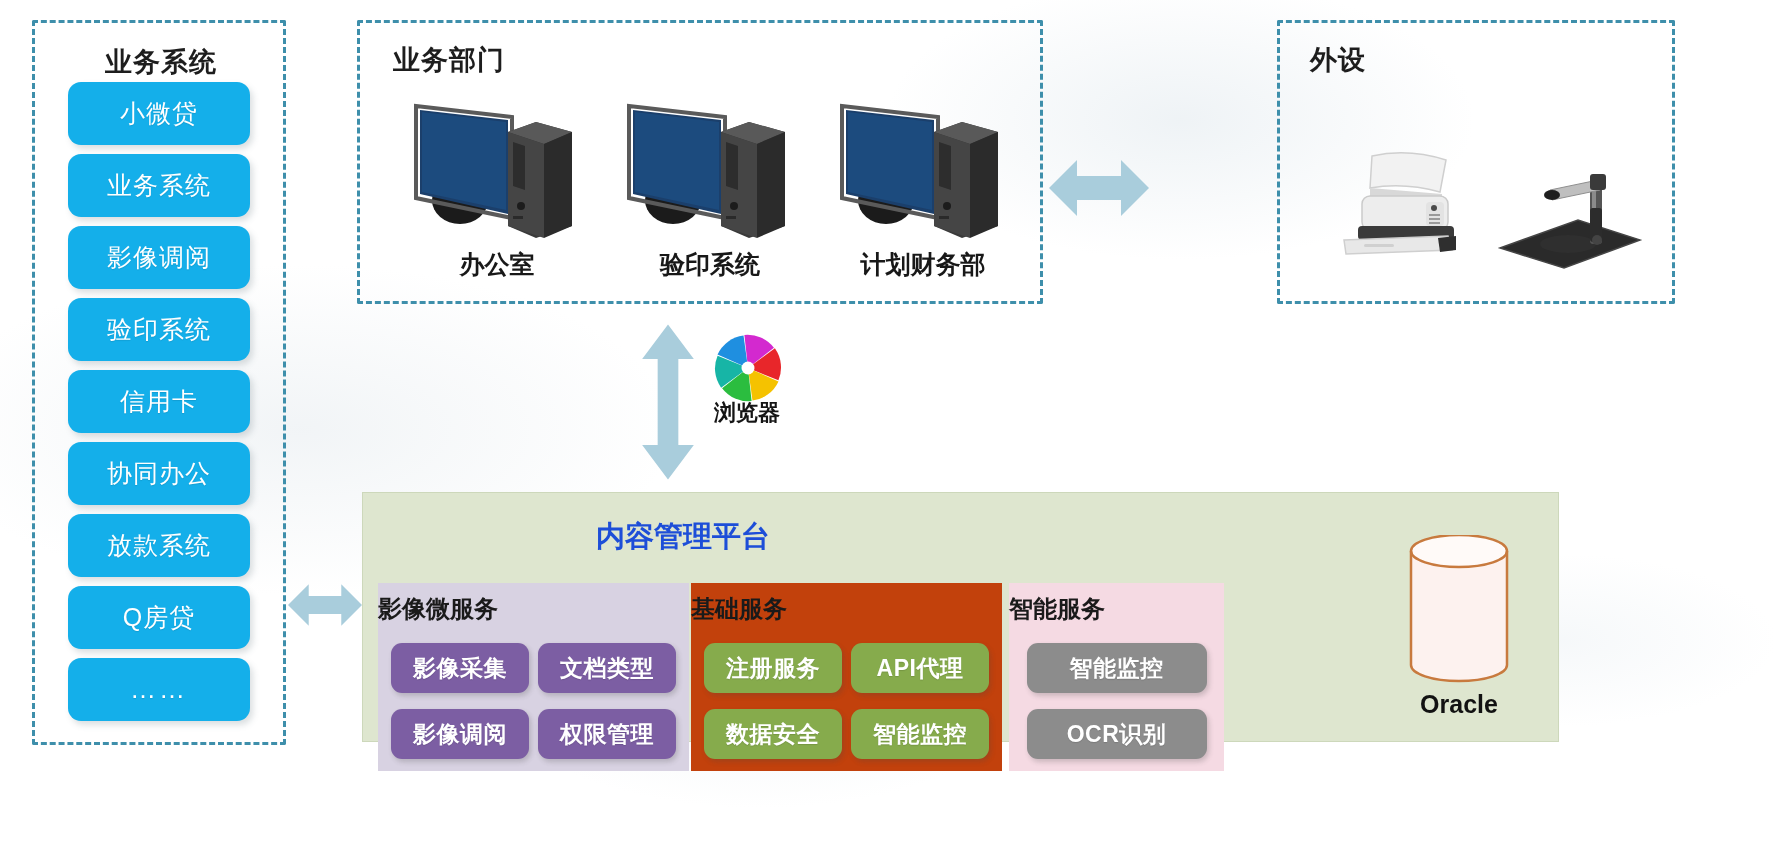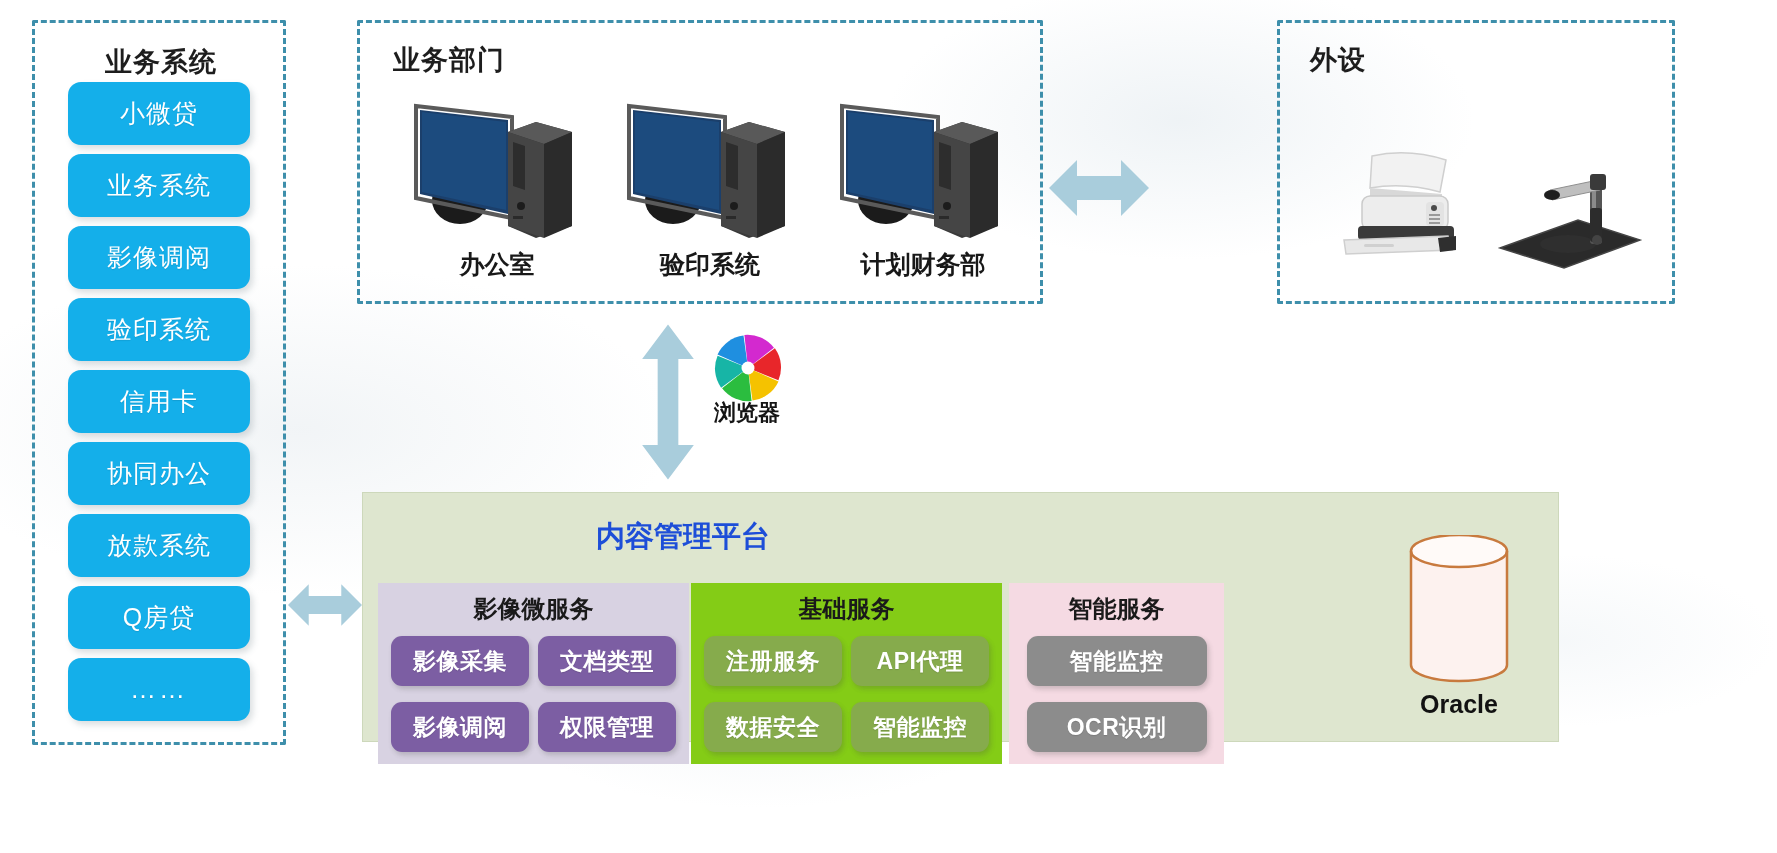--- a/index.html
+++ b/index.html
@@ -100,25 +100,24 @@
     font-size: 29px;
     font-weight: bold;
     color: #1d4ed8;
   }
   .svc-panel {
     position: absolute;
     top: 90px;
     padding-top: 10px;
   }
   .svc-panel-title {
-    text-align: center;
     font-size: 24px;
     font-weight: bold;
     color: #1a1a1a;
-    margin-bottom: 11px;
+    margin-bottom: 18px;
   }
   .svc-grid {
     display: flex;
     flex-wrap: wrap;
     gap: 16px 9px;
     padding: 0 12px 12px 12px;
     justify-content: center;
   }
   .svc-chip {
     border-radius: 11px;
@@ -130,21 +129,21 @@
     justify-content: center;
     height: 50px;
     box-shadow: 2px 3px 5px rgba(70,70,70,0.24);
     text-shadow: 0 1px 1px rgba(0,0,0,0.12);
     letter-spacing: 0.5px;
   }
 
   #panel-image { left: 15px; width: 311px; background: #d8d2e2; }
   #panel-image .svc-chip { background: #7c5ea3; width: 138px; }
 
-  #panel-basic { left: 328px; width: 311px; background: #84cc16; }
+  #panel-basic { left: 328px; width: 311px; background: #c2410c; }
   #panel-basic .svc-chip { background: #86ab4c; width: 138px; }
 
   #panel-smart { left: 646px; width: 215px; background: #f5dae3; }
   #panel-smart .svc-chip { background: #8c8c8c; width: 180px; }
 
   
   .db-group { position: absolute; }
   .db-label {
     position: absolute;
     width: 100%;

